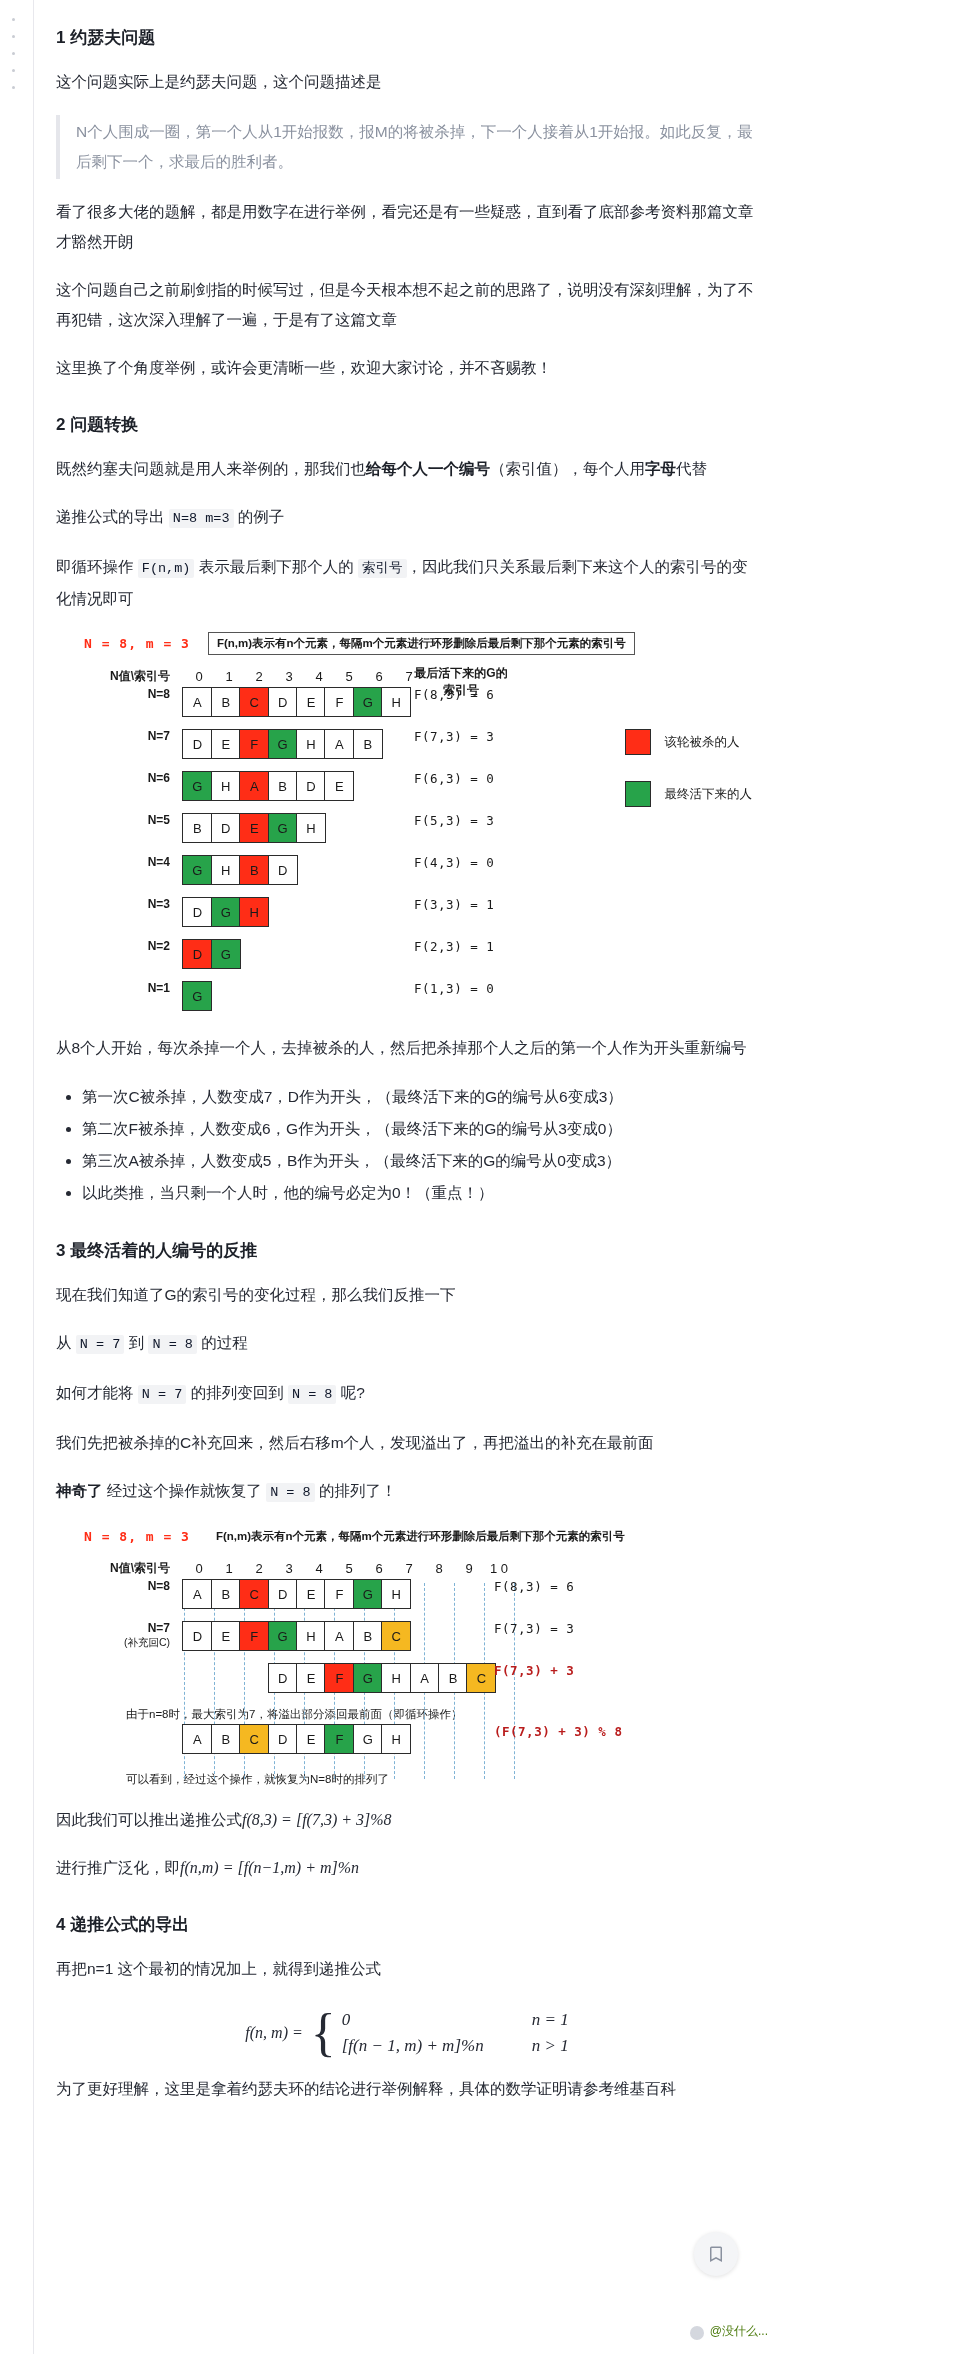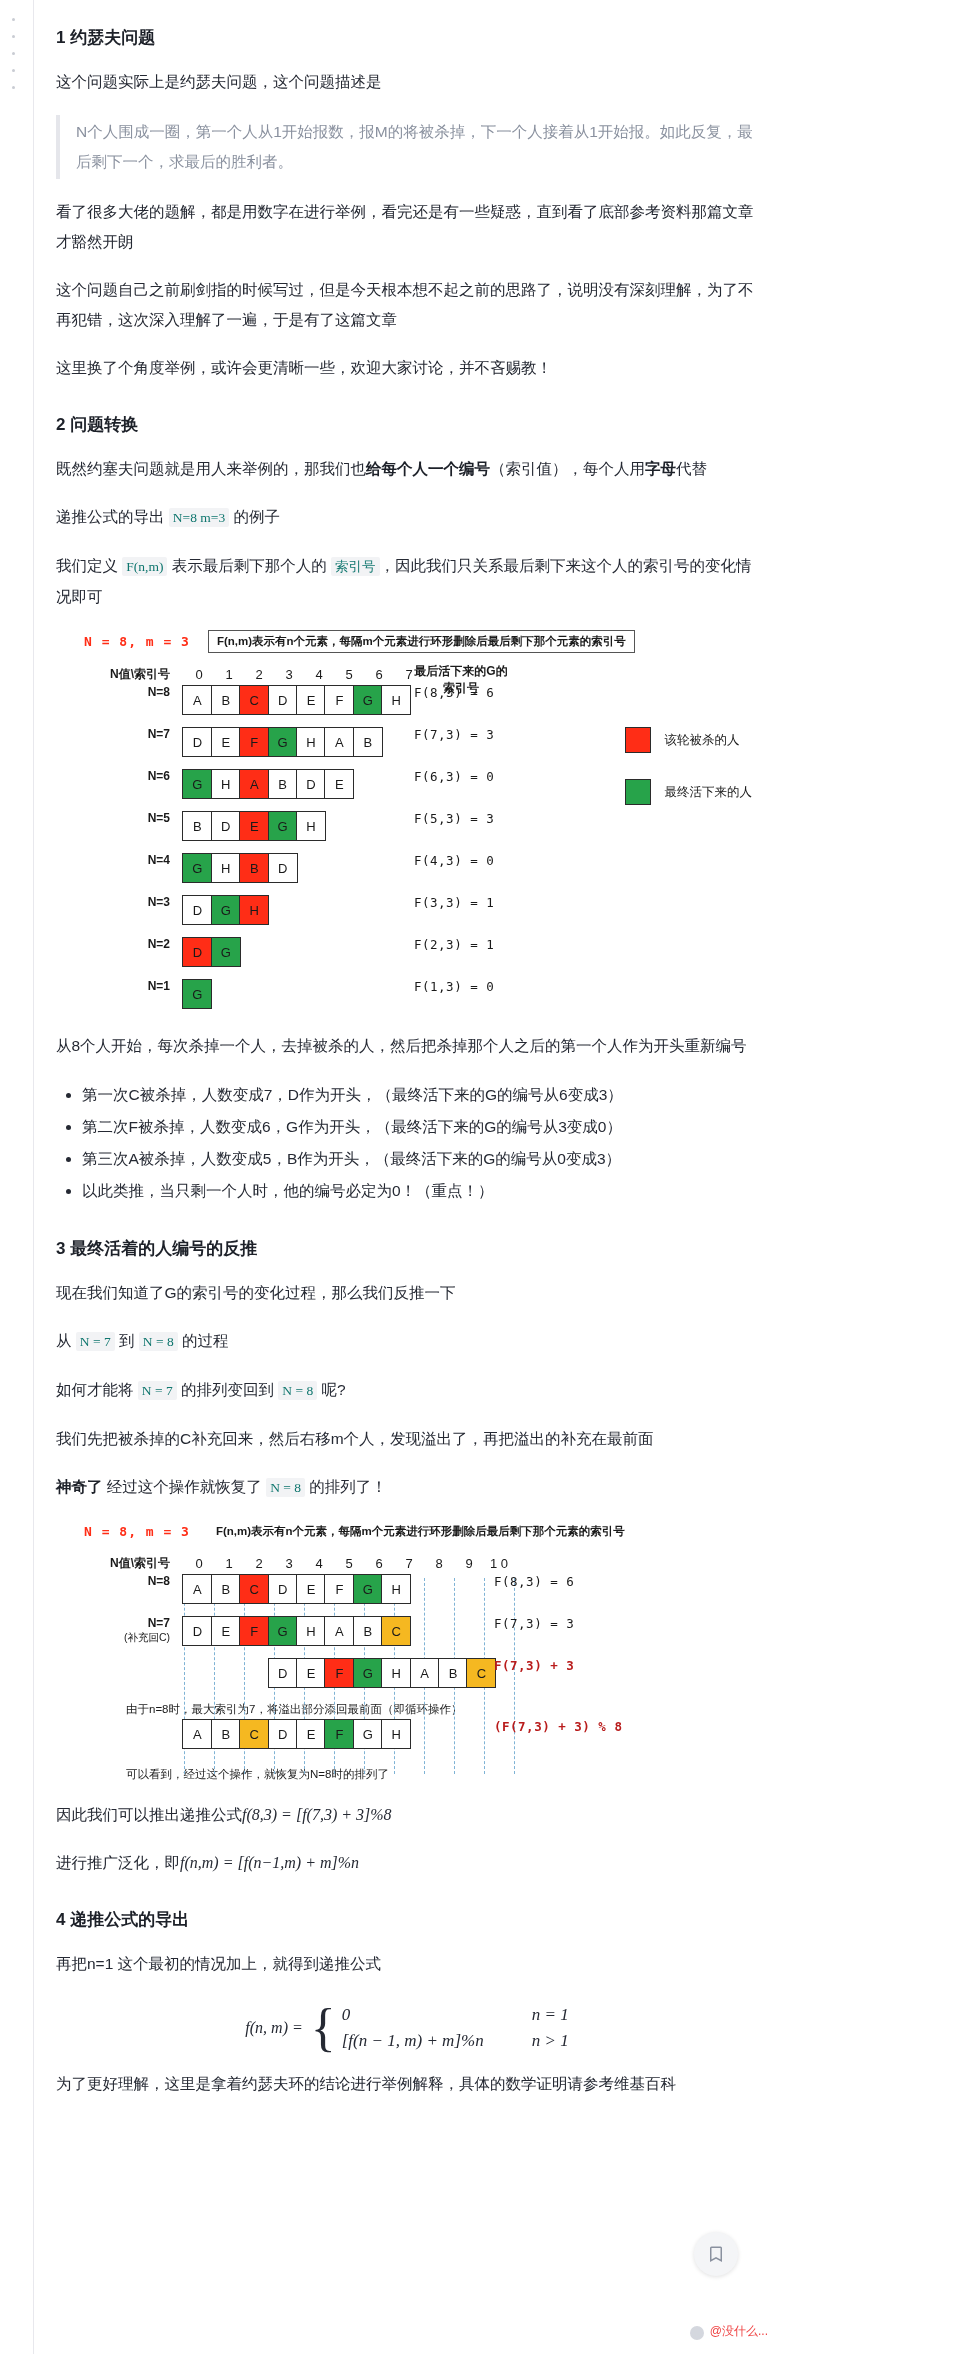--- a/index.html
+++ b/index.html
@@ -41,25 +41,25 @@
   blockquote.quote {
     margin: 16px 0 16px 0;
     padding: 2px 0 2px 16px;
     border-left: 4px solid #e5e6eb;
     color: #8a919f;
     font-size: 15.5px;
     line-height: 30px;
   }
   code.inline {
     background: #f2f3f5;
-    font-family: Liberation Serif, serif;
+    font-family: Liberation Mono, monospace;
     font-size: 13.5px;
     padding: 2px 4px;
     border-radius: 2px;
-    color: #0f766e;
+    color: #0f172a;
   }
   b, strong { font-weight: bold; color: #1d2129; }
 
   ul.bullets { margin: 14px 0 14px 0; padding-left: 26px; }
   ul.bullets li { font-size: 15.5px; line-height: 32px; color: #252933; }
 
   
   .figure { margin: 18px 0 6px 0; position: relative; font-family: "DejaVu Sans Mono", "Liberation Mono", monospace; }
   .fig-headline { display: flex; align-items: center; gap: 18px; margin-left: 28px; }
   .nm-label { color: #ff2d16; font-weight: bold; font-size: 13px; letter-spacing: 1px; white-space: nowrap; }
@@ -138,21 +138,21 @@
   
   .fab {
     position: absolute; right: 46px; bottom: 78px;
     width: 44px; height: 44px; border-radius: 50%;
     background: #f4f5f7; display: flex; align-items: center; justify-content: center;
     box-shadow: 0 1px 4px rgba(0,0,0,0.12);
   }
   .watermark {
     position: absolute; right: 16px; bottom: 14px;
     display: flex; align-items: flex-end; gap: 6px;
-    color: #ef4444; font-size: 12px;
+    color: #4d7c0f; font-size: 12px;
   }
   .wm-avatar { width: 14px; height: 14px; border-radius: 50%; background: #d4d7de; }
 </style>
 </head>
 <body>
 
 <div class="page">
 
   <div class="left-rail">
     <div class="rail-dots">
@@ -176,21 +176,21 @@
     <h2 class="sec">2 问题转换</h2>
     <p class="para">
       <span>既然约塞夫问题就是用人来举例的，那我们也</span><b>给每个人一个编号</b><span>（索引值），每个人用</span><b>字母</b><span>代替</span>
     </p>
     <p class="para">
       <span>递推公式的导出</span>
       <code class="inline">N=8  m=3</code>
       <span>的例子</span>
     </p>
     <p class="para">
-      <span>我们定义</span>
+      <span>即循环操作</span>
       <code class="inline">F(n,m)</code>
       <span>表示最后剩下那个人的</span>
       <code class="inline">索引号</code><span>，因此我们只关系最后剩下来这个人的索引号的变化情况即可</span>
     </p>
 
     <div class="figure">
       <div class="fig-headline">
         <span class="nm-label">N = 8, m = 3</span>
         <span class="fdef">F(n,m)表示有n个元素，每隔m个元素进行环形删除后最后剩下那个元素的索引号</span>
       </div>

